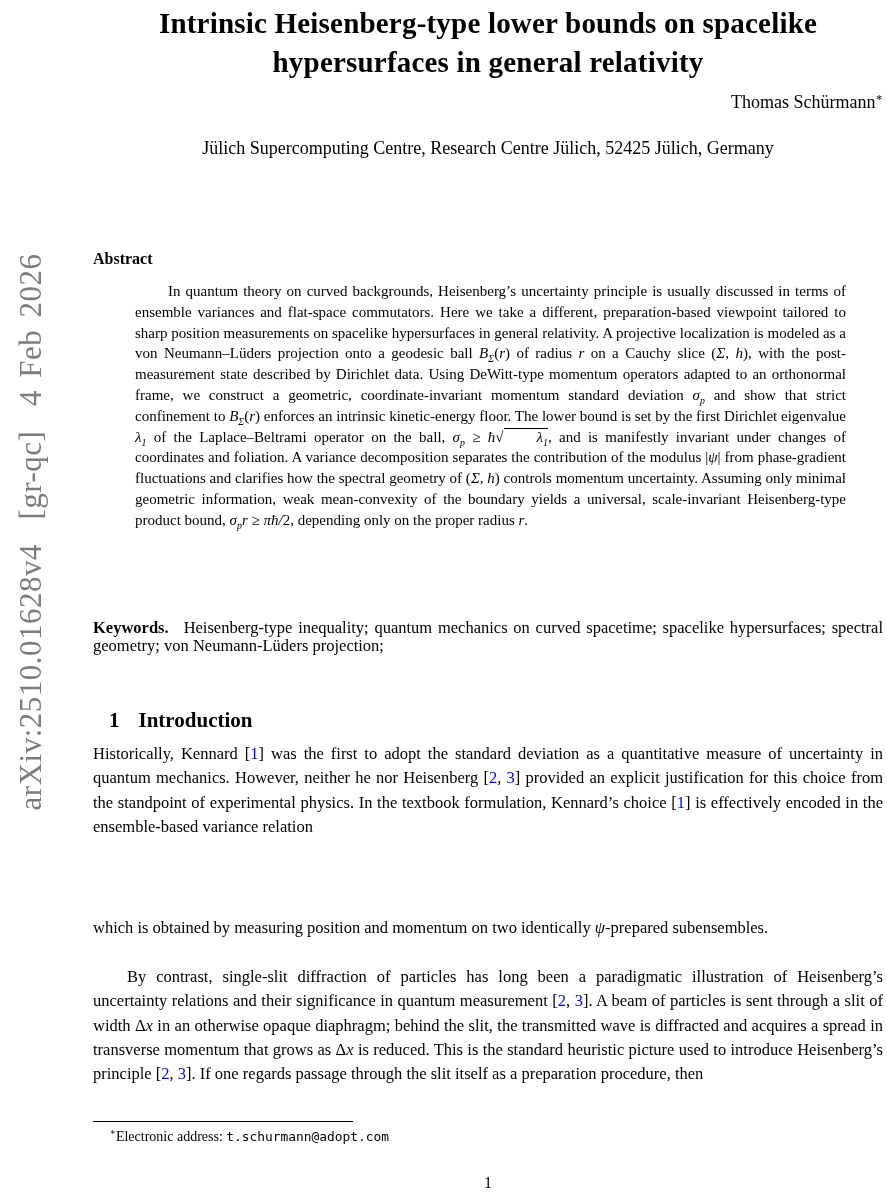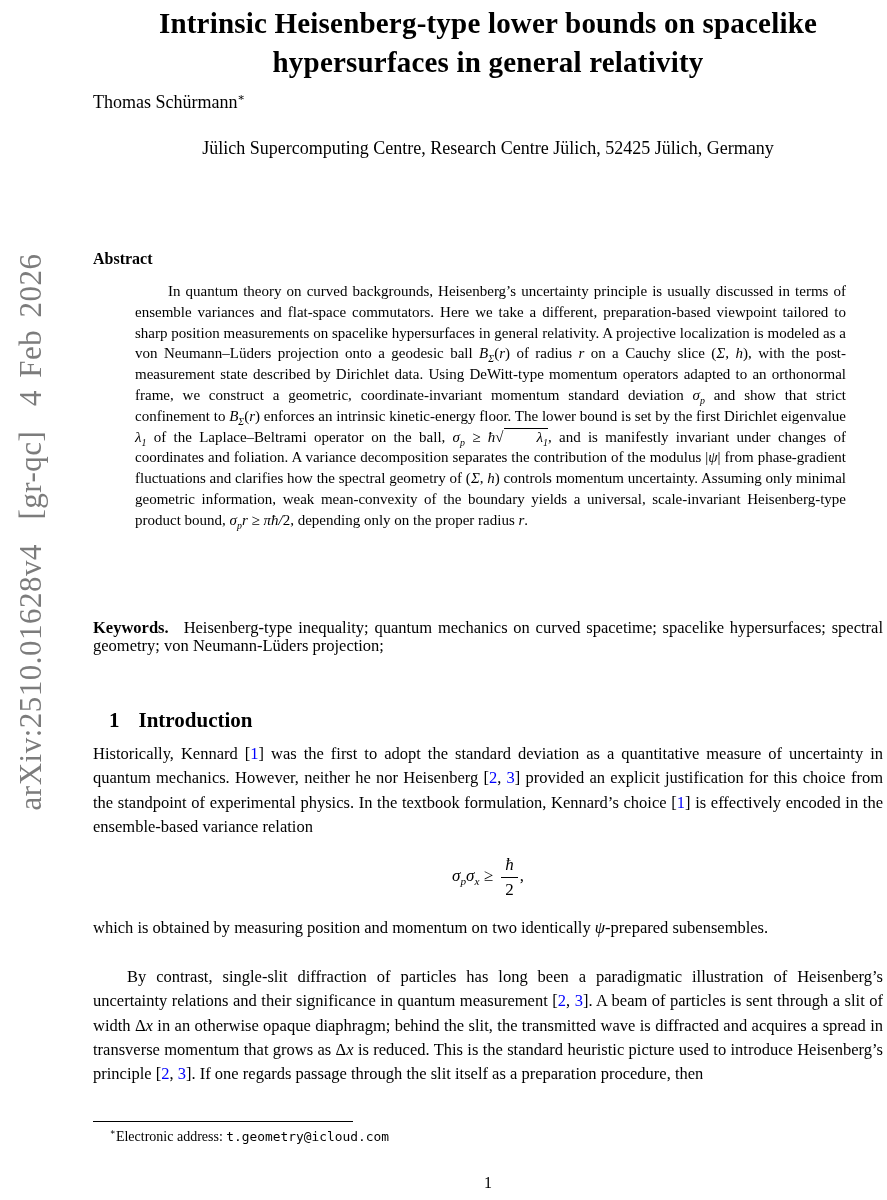--- a/index.html
+++ b/index.html
@@ -10,21 +10,21 @@
   .watermark{
     position:absolute;left:31px;top:532px;
     transform:translate(-50%,-50%) rotate(-90deg);
     white-space:pre;font-size:31px;color:var(--wm,#7c7c7c);
     letter-spacing:0.5px;word-spacing:4px;
   }
   .title{
     position:absolute;top:4px;left:70px;width:836px;margin:0;
     text-align:center;font-size:29px;font-weight:bold;line-height:39px;letter-spacing:0.2px;
   }
-  .author{position:absolute;top:92px;left:93px;width:790px;text-align:left;font-size:18px;}
+  .author{position:absolute;top:92px;left:93px;width:790px;text-align:right;font-size:18px;}
   .affiliation{position:absolute;top:138px;left:93px;width:790px;text-align:center;font-size:18px;}
   .abstract-head{position:absolute;top:250px;left:93px;width:790px;text-align:left;font-size:16px;font-weight:bold;}
   .abstract-body{
     position:absolute;top:281px;left:135px;width:711px;margin:0;
     font-size:15px;line-height:20.8px;text-align:justify;text-indent:33px;
   }
   .keywords{
     position:absolute;top:619px;left:93px;width:790px;margin:0;
     font-size:16.5px;line-height:18px;text-align:justify;
   }
@@ -81,29 +81,26 @@
   <p class="keywords">
     <b>Keywords.</b><span>Heisenberg-type inequality; quantum mechanics on curved spacetime; spacelike hypersurfaces; spectral geometry; von Neumann-Lüders projection;</span>
   </p>
 
   <h2 class="section">
     <span class="sec-num">1</span><span>Introduction</span>
   </h2>
 
   <p class="body p1"><span class="r-p">Historically, Kennard [</span><span class="r-c">1</span><span class="r-p">] was the first to adopt the standard deviation as a quantitative measure of uncertainty in quantum mechanics. However, neither he nor Heisenberg [</span><span class="r-c">2</span><span class="r-p">, </span><span class="r-c">3</span><span class="r-p">] provided an explicit justification for this choice from the standpoint of experimental physics. In the textbook formulation, Kennard’s choice [</span><span class="r-c">1</span><span class="r-p">] is effectively encoded in the ensemble-based variance relation</span></p>
 
-  <div class="equation">
-    <span class="eq-lhs"><span class="r-m">σ<sub>p</sub></span><span class="r-m">σ<sub>x</sub></span><span class="r-p">  ≥ </span></span><span class="frac"><span class="num">ħ</span><span class="den">2</span></span><span>,</span>
-  </div>
 
   <p class="body p2"><span class="r-p">which is obtained by measuring position and momentum on two identically </span><span class="r-m">ψ</span><span class="r-p">-prepared subensembles.</span></p>
 
   <p class="body p3"><span class="r-p">By contrast, single-slit diffraction of particles has long been a paradigmatic illustration of Heisenberg’s uncertainty relations and their significance in quantum measurement [</span><span class="r-c">2</span><span class="r-p">, </span><span class="r-c">3</span><span class="r-p">]. A beam of particles is sent through a slit of width Δ</span><span class="r-m">x</span><span class="r-p"> in an otherwise opaque diaphragm; behind the slit, the transmitted wave is diffracted and acquires a spread in transverse momentum that grows as Δ</span><span class="r-m">x</span><span class="r-p"> is reduced. This is the standard heuristic picture used to introduce Heisenberg’s principle [</span><span class="r-c">2</span><span class="r-p">, </span><span class="r-c">3</span><span class="r-p">]. If one regards passage through the slit itself as a preparation procedure, then</span></p>
 
   <div class="footnote-rule"></div>
 
   <div class="footnote">
-    <sup>∗</sup><span>Electronic address: </span><span class="r-t">t.geometry@icloud.com</span>
+    <sup>∗</sup><span>Electronic address: </span><span class="r-t">t.schurmann@adopt.com</span>
   </div>
 
   <div class="pagenum">1</div>
 
 </div>
 
 </body></html>

